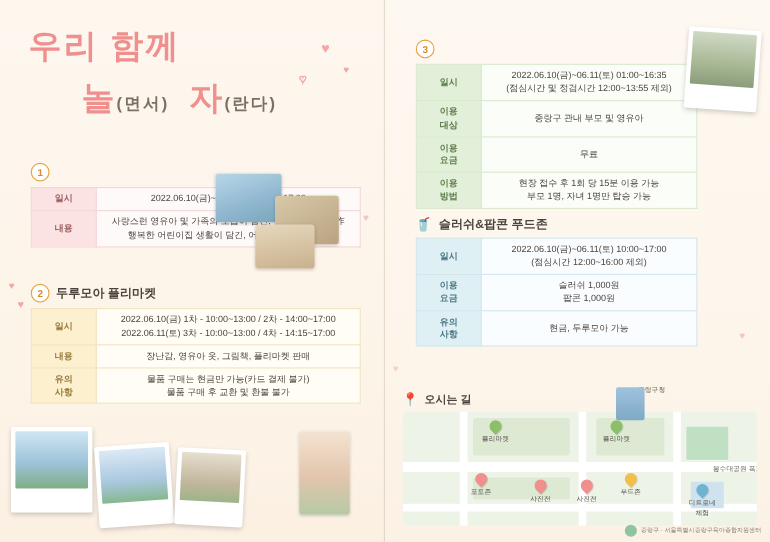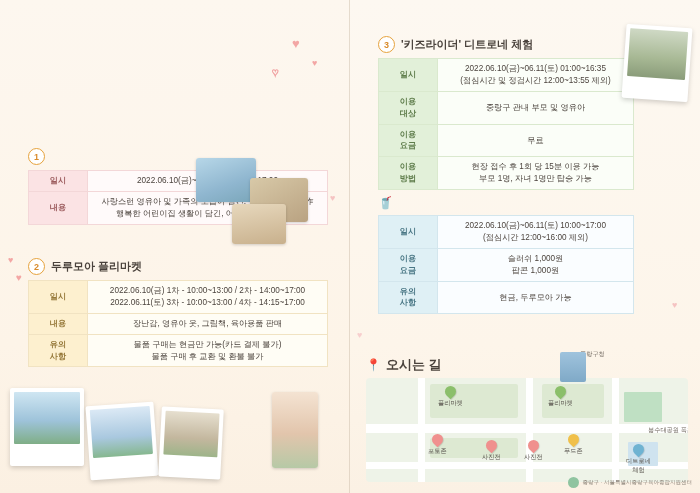--- a/index.html
+++ b/index.html
@@ -48,21 +48,21 @@
   .photo{position:absolute;border-radius:3px;box-shadow:0 1px 3px rgba(0,0,0,.18);overflow:hidden;}
   .polaroid{position:absolute;background:#fff;padding:4px 4px 10px 4px;box-shadow:0 2px 5px rgba(0,0,0,.18);border-radius:2px;}
   .polaroid .inner{width:100%;height:100%;border-radius:1px;}
   .heart{position:absolute;color:#f3a6a4;font-size:13px;}
   .heart.sm{font-size:9px;}
   .heart.out{color:transparent;-webkit-text-stroke:1px #f0a0a0;}
 
   
   .map-wrap{position:absolute;left:14px;top:352px;width:322px;height:126px;}
   .map-head{display:flex;align-items:center;gap:5px;margin-bottom:4px;}
-  .map-title{font-size:13px;font-weight:bold;color:#4a423c;text-align:center;}
+  .map-title{font-size:10px;font-weight:bold;color:#4a423c;text-align:center;}
   .map-canvas{position:relative;width:322px;height:104px;background:#eef3e8;border-radius:4px;overflow:hidden;}
   .road{position:absolute;background:#fff;}
   .greenblock{position:absolute;background:#dde9d2;border-radius:2px;}
   .bldg{position:absolute;background:#cfe0ef;border-radius:1px;}
   .pin{position:absolute;display:flex;flex-direction:column;align-items:center;}
   .pin .dot{width:11px;height:11px;border-radius:50% 50% 50% 0;transform:rotate(-45deg);background:#f0908e;box-shadow:0 1px 1px rgba(0,0,0,.15);}
   .pin .dot.g{background:#8bbf6a;}
   .pin .dot.y{background:#f0c04a;}
   .pin .dot.b{background:#6fb3d2;}
   .pin .lab{margin-top:2px;font-size:6.2px;color:#55504a;white-space:nowrap;}
@@ -73,20 +73,24 @@
 </style>
 </head>
 <body>
 
 <div class="page">
   <div class="col left"></div>
   <div class="col right"></div>
   <div class="divider"></div>
 
   <div class="title-block">
+    <div class="t1">우리 함께</div>
+    <div class="t2">
+      <span>놀</span><span class="sm">(면서)</span><span class="gap"></span><span>자</span><span class="sm">(란다)</span>
+    </div>
   </div>
 
   <div class="heart" style="left:292px;top:36px;">♥</div>
   <div class="heart sm" style="left:312px;top:58px;">♥</div>
   <div class="heart out" style="left:272px;top:66px;font-size:11px;">♥</div>
   <div class="heart sm" style="left:8px;top:255px;">♥</div>
   <div class="heart" style="left:16px;top:272px;font-size:10px;">♥</div>
   <div class="heart sm" style="left:330px;top:193px;color:#f5c3c2;">♥</div>
   <div class="heart sm" style="left:672px;top:300px;color:#f5c3c2;">♥</div>
   <div class="heart sm" style="left:357px;top:330px;color:#f7cfce;">♥</div>
@@ -121,38 +125,37 @@
       <tbody>
           <tr>
         <td class="lbl">일시</td>
         <td>
           <div>2022.06.10(금) 1차 - 10:00~13:00 / 2차 - 14:00~17:00</div>
           <div>2022.06.11(토) 3차 - 10:00~13:00 / 4차 - 14:15~17:00</div>
         </td>
       </tr>
       <tr>
         <td class="lbl">내용</td>
-        <td>장난감, 영유아 옷, 그림책, 육아용품 판매</td>
+        <td>장난감, 영유아 옷, 그림책, 플리마켓 판매</td>
       </tr>
       <tr>
         <td class="lbl" style="white-space:pre-line;">유의
 사항</td>
         <td>
           <div>물품 구매는 현금만 가능(카드 결제 불가)</div>
           <div>물품 구매 후 교환 및 환불 불가</div>
         </td>
       </tr>
     </tbody>
       </table>
   </div>
 
   <div class="blk" style="left:378px;top:36px;width:300px;">
     <div class="sec-head">
       <div class="num">3</div>
-      <div class="sec-title">'키즈라이더' 디트로네 체험</div>
     </div>
     <table class="tbl-green" style="margin-top:5px;width:256px;">
       <tbody>
           <tr>
         <td class="lbl">일시</td>
         <td>
           <div>2022.06.10(금)~06.11(토) 01:00~16:35</div>
           <div>(점심시간 및 정검시간 12:00~13:55 제외)</div>
         </td>
       </tr>
@@ -174,20 +177,21 @@
           <div>부모 1명, 자녀 1명만 탑승 가능</div>
         </td>
       </tr>
     </tbody>
       </table>
   </div>
 
   <div class="blk" style="left:378px;top:196px;width:300px;">
     <div class="sec-head">
       <div class="ico">🥤</div>
+      <div class="sec-title">슬러쉬&amp;팝콘 푸드존</div>
     </div>
     <table class="tbl-blue" style="margin-top:5px;width:256px;">
       <tbody>
           <tr>
         <td class="lbl">일시</td>
         <td>
           <div>2022.06.10(금)~06.11(토) 10:00~17:00</div>
           <div>(점심시간 12:00~16:00 제외)</div>
         </td>
       </tr>

